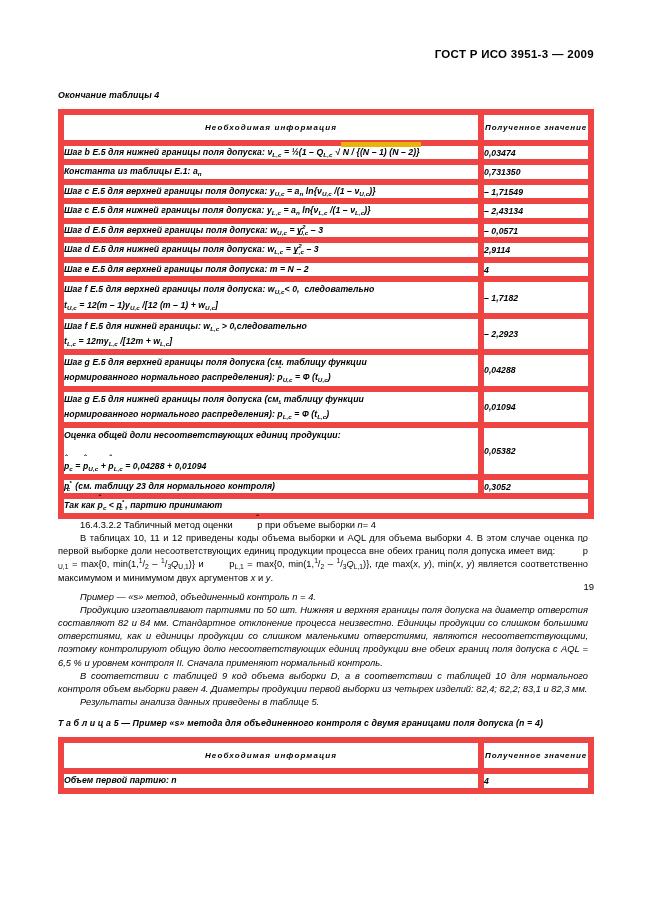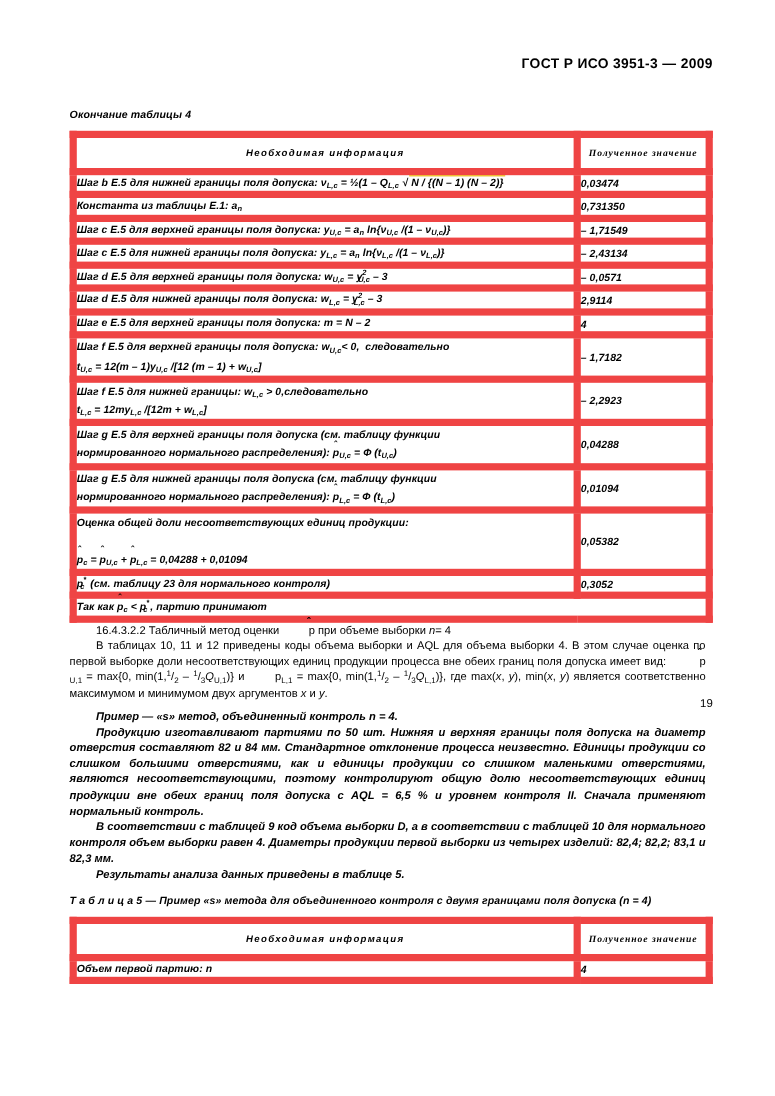--- a/index.html
+++ b/index.html
@@ -65,21 +65,21 @@
 
   th.hdr {
     font-style: italic;
     font-weight: bold;
     font-size: 8px;
     letter-spacing: 1.1px;
     height: 25px;
     text-align: center;
     border-bottom-width: 1px;
   }
-  th.hdr.val { letter-spacing: 0.8px; font-family: Liberation Serif, serif; }
+  th.hdr.val { letter-spacing: 0.8px; }
 
   
   tr.hdr-row + tr td { border-top: 2px solid #000; }
 
   td.info {
     font-style: italic;
     font-weight: bold;
     font-size: 8.7px;
     padding: 3px 0 3px 6px;
     line-height: 1.55;
@@ -101,39 +101,39 @@
     content: "\02C6";
     position: absolute;
     left: 50%;
     top: -0.82em;
     transform: translateX(-60%);
     font-size: 0.95em;
     font-style: normal;
     font-weight: bold;
   }
   .rad {
-    border-top: 1px solid #eab308;
+    border-top: 5px solid #eab308;
     padding: 0 1px 0 2px;
     margin-left: 1px;
   }
   .halfc { font-size: 1em; }
 
   
   .body-block { }
   p.para {
     margin: 0;
     font-size: 9.3px;
     line-height: 1.42;
     text-align: justify;
     letter-spacing: 0.01px;
   }
   p.para.indent { text-indent: 22px; }
   p.para.italic {
     font-style: italic;
-    font-weight: bold;
+    font-weight: normal;
   }
   p.clause {
     margin: 0;
     font-size: 9.3px;
     line-height: 1.42;
     text-indent: 22px;
   }
   .example-block { margin-top: 6px; }
   .gap-md { height: 9px; }
 

